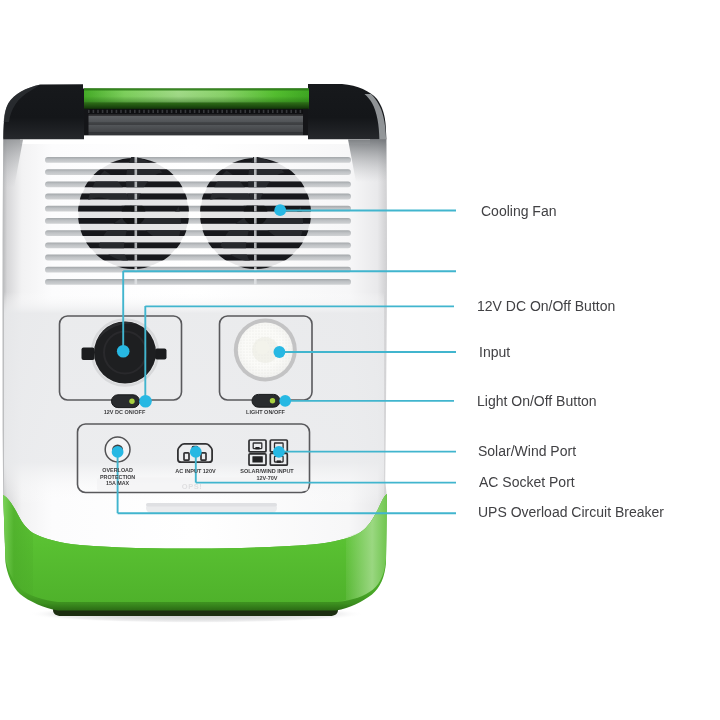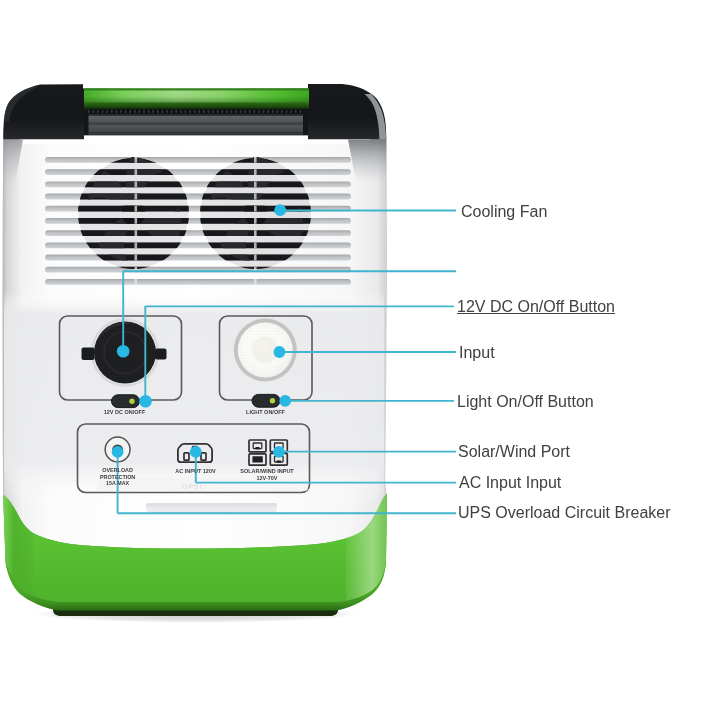--- a/index.html
+++ b/index.html
@@ -1,18 +1,18 @@
 <!DOCTYPE html>
 <html><head>
 <meta charset="utf-8">
 <style>
 html,body{margin:0;padding:0;background:#ffffff;}
 #stage{position:relative;width:720px;height:720px;background:#ffffff;overflow:hidden;
   font-family:"Liberation Sans", sans-serif;}
-.lbl{position:absolute;color:#414144;font-size:16px;line-height:19px;white-space:nowrap;}
+.lbl{position:absolute;color:#414144;font-size:14px;line-height:19px;white-space:nowrap;margin-left:20px;}
 </style>
 </head>
 <body>
 <div id="stage">
 <svg width="720" height="720" viewBox="0 0 720 720" xmlns="http://www.w3.org/2000/svg">
 <defs>
   <linearGradient id="bodyg" x1="0" y1="0" x2="1" y2="0">
     <stop offset="0" stop-color="#b6b7b9"></stop>
     <stop offset="0.012" stop-color="#d6d6d8"></stop>
     <stop offset="0.05" stop-color="#f2f2f3"></stop>
@@ -389,19 +389,19 @@
   <text x="117.6" y="478.8" font-size="5.4">PROTECTION</text>
   <text x="117.6" y="485.3" font-size="5.4">15A MAX</text>
   <text x="195.5" y="473.3" font-size="5.5">AC INPUT 120V</text>
   <text x="267" y="473.3" font-size="5.5">SOLAR/WIND INPUT</text>
   <text x="267" y="480" font-size="5.5">12V-70V</text>
 </g>
 </svg>
 
 
 <div class="lbl" style="left:461px;top:202px;">Cooling Fan</div>
-<div class="lbl" style="left:457px;top:297px;text-decoration:underline;">12V DC On/Off Button</div>
+<div class="lbl" style="left:457px;top:297px;">12V DC On/Off Button</div>
 <div class="lbl" style="left:459px;top:342.5px;">Input</div>
 <div class="lbl" style="left:457px;top:391.8px;">Light On/Off Button</div>
 <div class="lbl" style="left:458px;top:442px;">Solar/Wind Port</div>
-<div class="lbl" style="left:459px;top:472.8px;">AC Input Input</div>
+<div class="lbl" style="left:459px;top:472.8px;">AC Socket Port</div>
 <div class="lbl" style="left:458px;top:503px;">UPS Overload Circuit Breaker</div>
 </div>
 
 </body></html>

